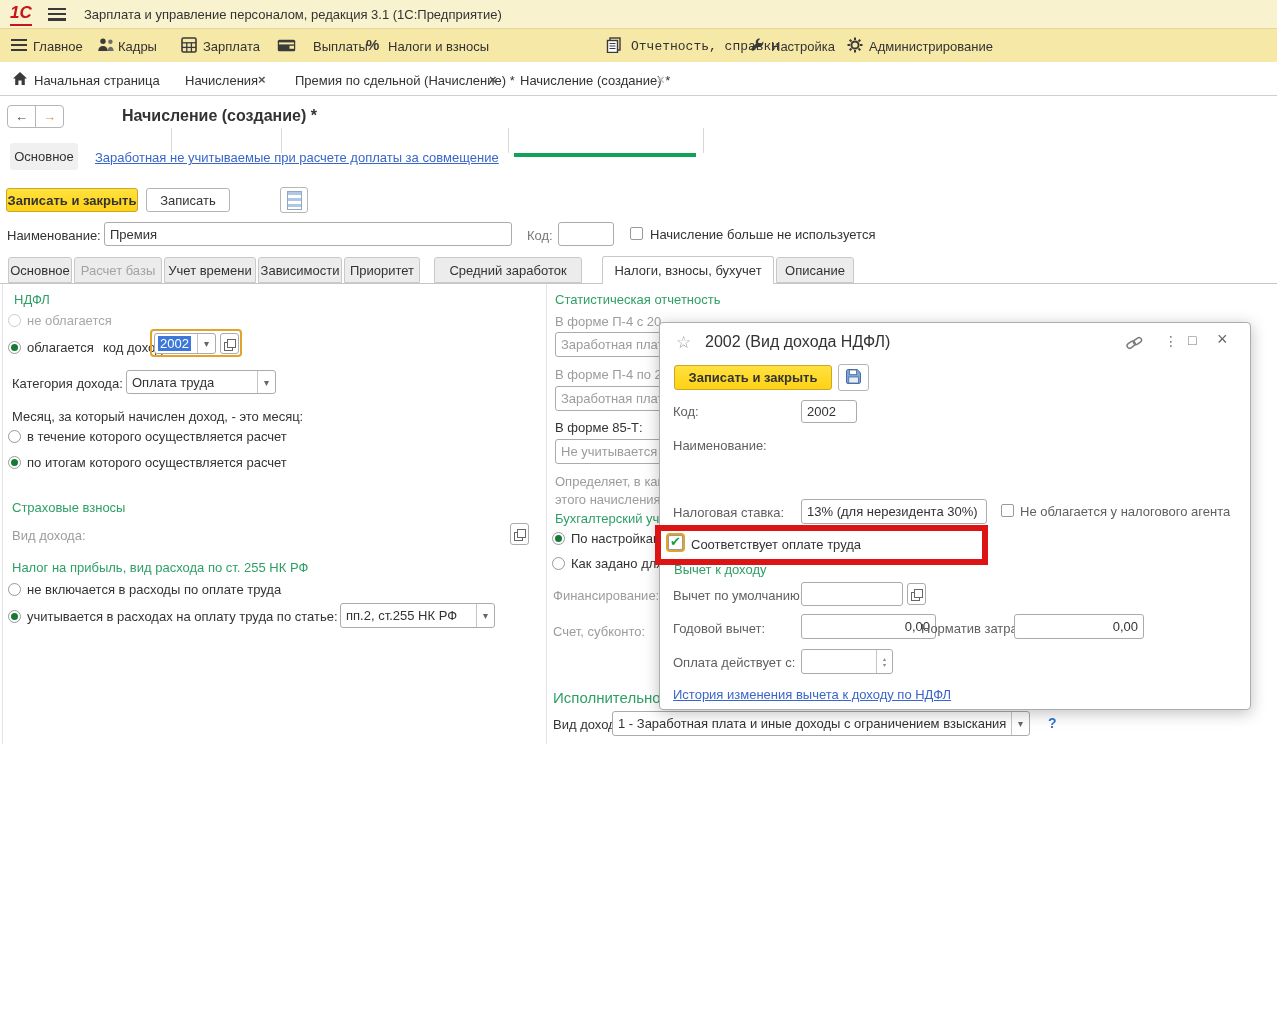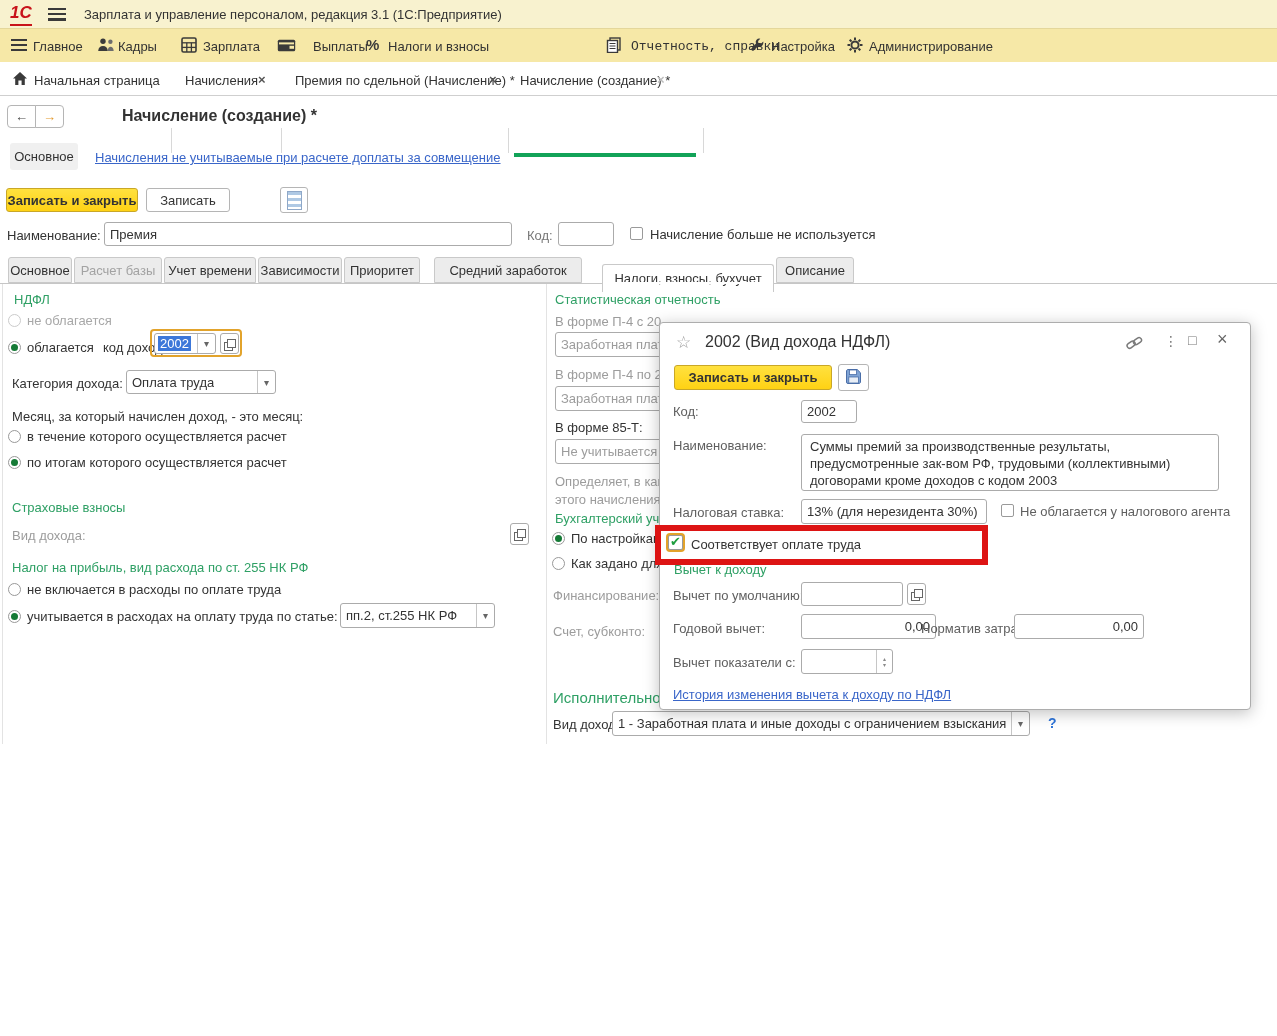--- a/index.html
+++ b/index.html
@@ -38,21 +38,21 @@
   .cb.ck{width:15px;height:15px;}
   .cb.ck::after{content:"✔";position:absolute;left:1px;top:-2px;color:#1E9E3E;font-size:13px;font-weight:bold;}
   .cb.amber{box-shadow:0 0 0 2px #E2A32B;}
   .btn-y{position:absolute;box-sizing:border-box;background:linear-gradient(#FFE13F,#FFD214);border:1px solid #C9A727;border-radius:3px;
          display:flex;align-items:center;justify-content:center;font-weight:bold;color:#333;font-size:13px;cursor:pointer;}
   .btn-w{position:absolute;box-sizing:border-box;background:#fff;border:1px solid #B5B5B5;border-radius:3px;
          display:flex;align-items:center;justify-content:center;color:#333;font-size:13px;cursor:pointer;}
   
   .ftab{position:absolute;top:257px;height:26px;box-sizing:border-box;background:#ECECEC;border:1px solid #C9C9C9;border-radius:3px 3px 0 0;
         display:flex;align-items:center;justify-content:center;font-size:13px;color:#333;cursor:pointer;}
-  .ftab.act{top:256px;height:28px;background:#fff;border-bottom:none;z-index:3;margin-top:8px;}
+  .ftab.act{top:256px;height:28px;background:#fff;border-bottom:none;z-index:3;}
   .ftab.dis{color:#A3A3A3;}
   .striplines{position:absolute;left:0;top:283px;width:1277px;height:1px;background:#C6C6C6;}
   .vsep{position:absolute;width:1px;background:#E3E3E3;}
   
   .sel-text{background:#3C77D9;color:#fff;padding:0 2px;}
   
   .anno-red{position:absolute;left:655px;top:525px;width:333px;height:40px;box-sizing:border-box;border:6px solid #DD1414;z-index:40;pointer-events:none;}
   .anno-amber{position:absolute;left:150px;top:329px;width:92px;height:28px;box-sizing:border-box;border:2px solid #E2A32B;border-radius:4px;z-index:5;pointer-events:none;}
   
   .dialog{position:absolute;left:659px;top:322px;width:590px;height:386px;background:#fff;border:1px solid #ADADAD;border-radius:4px;
@@ -163,21 +163,21 @@
       <span style="color:#444;font-weight:bold;">←</span>
     </div>
   <div class="btn-w" style="left:35px;top:105px;width:29px;height:23px;border-radius:0 4px 4px 0;">
       <span style="color:#E39A2E;font-weight:bold;">→</span>
     </div>
   <div class="t" style="left:122px;top:107px;font-size:16px;font-weight:bold;color:#333;">Начисление (создание) *</div>
 
   <div style="position:absolute;left:10px;top:143px;width:68px;height:27px;background:#F0F0F0;border-radius:3px;display:flex;align-items:center;justify-content:center;">
       <span>Основное</span>
     </div>
-  <div class="t link" style="left:95px;top:150px;">Начисления не учитываемые при расчете доплаты за совмещение</div>
+  <div class="t link" style="left:95px;top:150px;">Заработная не учитываемые при расчете доплаты за совмещение</div>
 
   <div class="btn-y" style="left:6px;top:188px;width:132px;height:24px;">Записать и закрыть</div>
   <div class="btn-w" style="left:146px;top:188px;width:84px;height:24px;">Записать</div>
   <div class="btn-w" style="left:280px;top:187px;width:28px;height:26px;">
       <span class="ilist"></span>
     </div>
 
   <div class="t" style="left:7px;top:228px;">Наименование:</div>
   <div class="fld" style="left:104px;top:222px;width:408px;height:24px;">
       <span class="txt">Премия</span>
@@ -310,25 +310,20 @@
             <rect x="3.8" y="9" width="9.6" height="6" fill="#E8EEF6" stroke="#4A6EA8" stroke-width="0.8"></rect>
           </svg></span>
     </div>
 
     <div class="t dl" style="left:13px;top:81px;">Код:</div>
     <div class="fld" style="left:141px;top:77px;width:56px;height:23px;">
         <span class="txt">2002</span>
       </div>
 
     <div class="t dl" style="left:13px;top:115px;">Наименование:</div>
-    <div class="fld" style="left:141px;top:111px;width:418px;height:57px;align-items:flex-start;padding:3px 8px;">
-      <span class="pre" style="white-space:pre-line;line-height:17px;">Суммы премий за производственные результаты,
-предусмотренные зак-вом РФ, трудовыми (коллективными)
-договорами кроме доходов с кодом 2003</span>
-    </div>
 
     <div class="t dl" style="left:13px;top:182px;">Налоговая ставка:</div>
     <div class="fld" style="left:141px;top:176px;width:186px;height:25px;">
         <span class="txt">13% (для нерезидента 30%)</span>
       </div>
     <span class="cb" style="left:341px;top:181px;"></span>
     <div class="t dl" style="left:360px;top:181px;">Не облагается у налогового агента</div>
 
     <span class="cb ck amber" style="left:8px;top:212px;"></span>
     <div class="t" style="left:31px;top:214px;">Соответствует оплате труда</div>
@@ -341,21 +336,21 @@
 
     <div class="t dl" style="left:13px;top:298px;">Годовой вычет:</div>
     <div class="fld num" style="left:141px;top:291px;width:135px;height:25px;">
         <span class="txt">0,00</span>
       </div>
     <div class="t dl" style="left:261px;top:298px;">Норматив затрат:</div>
     <div class="fld num" style="left:354px;top:291px;width:130px;height:25px;">
         <span class="txt">0,00</span>
       </div>
 
-    <div class="t dl" style="left:13px;top:332px;">Вычет показатели с:</div>
+    <div class="t dl" style="left:13px;top:332px;">Оплата действует с:</div>
     <div class="fld" style="left:141px;top:326px;width:92px;height:25px;padding-right:18px;">
       <span class="spin">
           <span>▴</span>
           <span>▾</span>
         </span>
     </div>
 
     <div class="t link" style="left:13px;top:364px;">История изменения вычета к доходу по НДФЛ</div>
   </div>
 

